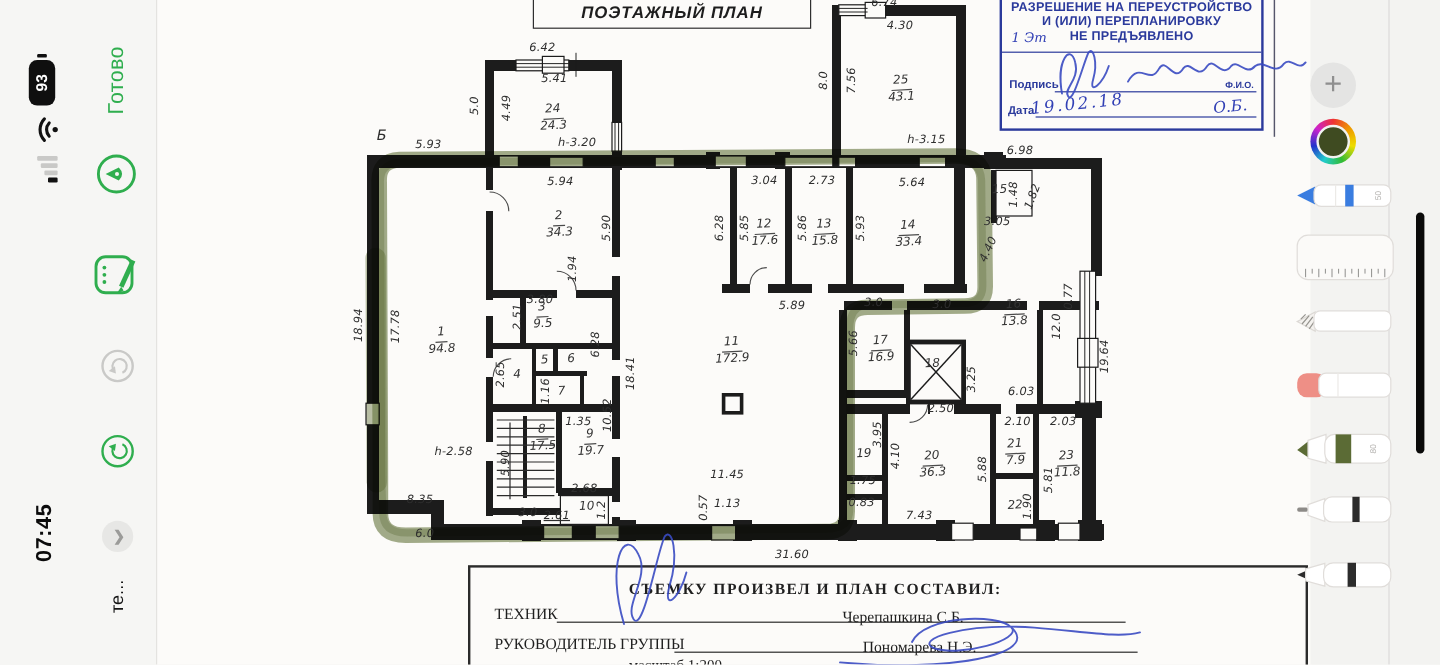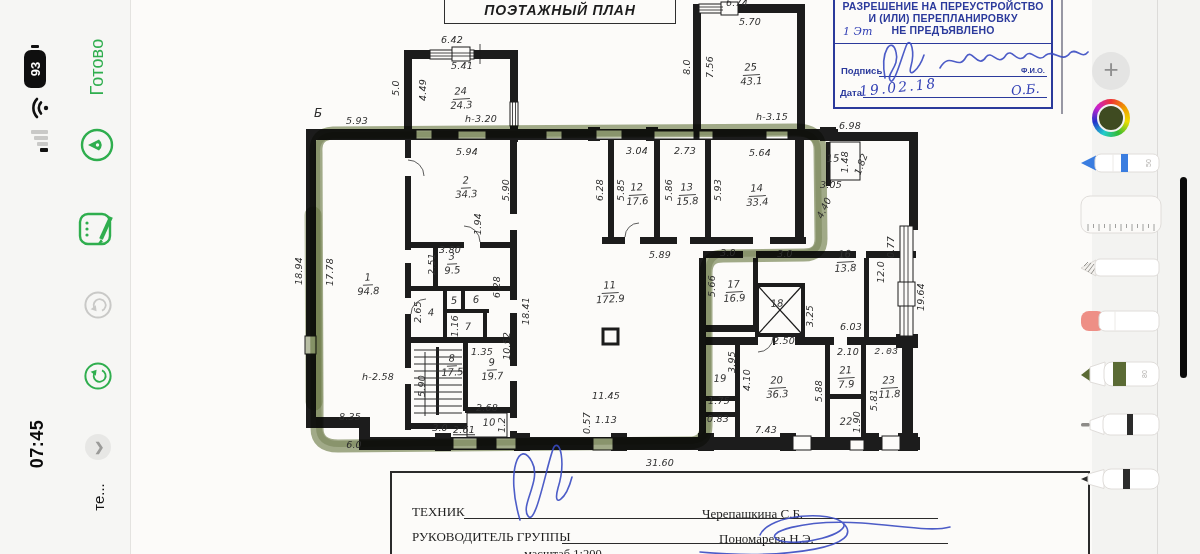--- a/index.html
+++ b/index.html
@@ -232,21 +232,21 @@
   </svg>
 
   <div id="plan-labels" class="abs" style="left:0;top:0;width:1200px;height:554px">
       <span class="dim" style="left: 452px; top: 40px; transform: translate(-50%, -50%) rotate(0deg);">6.42</span>
       <span class="dim" style="left: 462px; top: 66px; transform: translate(-50%, -50%) rotate(0deg);">5.41</span>
       <span class="dim" style="left: 396px; top: 88px; transform: translate(-50%, -50%) rotate(-90deg);">5.0</span>
       <span class="dim" style="left: 423px; top: 90px; transform: translate(-50%, -50%) rotate(-90deg);">4.49</span>
       <span class="dim" style="left: 481px; top: 119px; transform: translate(-50%, -50%) rotate(0deg);">h-3.20</span>
       <span class="dim" style="left: 357px; top: 121px; transform: translate(-50%, -50%) rotate(0deg);">5.93</span>
       <span class="dim" style="left: 737px; top: 3px; transform: translate(-50%, -50%) rotate(0deg);">6.74</span>
-      <span class="dim" style="left: 750px; top: 22px; transform: translate(-50%, -50%) rotate(0deg);">5.70</span>
+      <span class="dim" style="left: 750px; top: 22px; transform: translate(-50%, -50%) rotate(0deg);">4.30</span>
       <span class="dim" style="left: 687px; top: 67px; transform: translate(-50%, -50%) rotate(-90deg);">8.0</span>
       <span class="dim" style="left: 710px; top: 67px; transform: translate(-50%, -50%) rotate(-90deg);">7.56</span>
       <span class="dim" style="left: 772px; top: 117px; transform: translate(-50%, -50%) rotate(0deg);">h-3.15</span>
       <span class="dim" style="left: 850px; top: 126px; transform: translate(-50%, -50%) rotate(0deg);">6.98</span>
       <span class="dim" style="left: 845px; top: 162px; transform: translate(-50%, -50%) rotate(-90deg);">1.48</span>
       <span class="dim" style="left: 861px; top: 164px; transform: translate(-50%, -50%) rotate(-70deg);">1.82</span>
       <span class="dim" style="left: 831px; top: 185px; transform: translate(-50%, -50%) rotate(0deg);">3.05</span>
       <span class="dim" style="left: 467px; top: 152px; transform: translate(-50%, -50%) rotate(0deg);">5.94</span>
       <span class="dim" style="left: 637px; top: 151px; transform: translate(-50%, -50%) rotate(0deg);">3.04</span>
       <span class="dim" style="left: 685px; top: 151px; transform: translate(-50%, -50%) rotate(0deg);">2.73</span>
@@ -287,21 +287,21 @@
       <span class="dim" style="left: 587px; top: 423px; transform: translate(-50%, -50%) rotate(-90deg);">0.57</span>
       <span class="dim" style="left: 606px; top: 420px; transform: translate(-50%, -50%) rotate(0deg);">1.13</span>
       <span class="dim" style="left: 440px; top: 428px; transform: translate(-50%, -50%) rotate(0deg);">3.0</span>
       <span class="dim" style="left: 350px; top: 417px; transform: translate(-50%, -50%) rotate(0deg);">8.35</span>
       <span class="dim" style="left: 354px; top: 445px; transform: translate(-50%, -50%) rotate(0deg);">6.0</span>
       <span class="dim" style="left: 732px; top: 362px; transform: translate(-50%, -50%) rotate(-90deg);">3.95</span>
       <span class="dim" style="left: 747px; top: 380px; transform: translate(-50%, -50%) rotate(-90deg);">4.10</span>
       <span class="dim" style="left: 719px; top: 401px; transform: translate(-50%, -50%) rotate(0deg);">1.75</span>
       <span class="dim" style="left: 718px; top: 419px; transform: translate(-50%, -50%) rotate(0deg);">0.83</span>
       <span class="dim" style="left: 848px; top: 352px; transform: translate(-50%, -50%) rotate(0deg);">2.10</span>
-      <span class="dim" style="left: 886px; top: 352px; transform: translate(-50%, -50%) rotate(0deg); font-family: Liberation Mono, monospace;">2.03</span>
+      <span class="dim" style="left: 886px; top: 352px; transform: translate(-50%, -50%) rotate(0deg);">2.03</span>
       <span class="dim" style="left: 819px; top: 391px; transform: translate(-50%, -50%) rotate(-90deg);">5.88</span>
       <span class="dim" style="left: 857px; top: 422px; transform: translate(-50%, -50%) rotate(-90deg);">1.90</span>
       <span class="dim" style="left: 874px; top: 400px; transform: translate(-50%, -50%) rotate(-90deg);">5.81</span>
       <span class="dim" style="left: 766px; top: 430px; transform: translate(-50%, -50%) rotate(0deg);">7.43</span>
       <span class="dim" style="left: 660px; top: 463px; transform: translate(-50%, -50%) rotate(0deg);">31.60</span>
       <div class="room" style="left: 368px; top: 284px;"><span class="n">1</span><div>94.8</div></div>
       <div class="room" style="left: 466px; top: 187px;"><span class="n">2</span><div>34.3</div></div>
       <div class="room" style="left: 452px; top: 263px;"><span class="n">3</span><div>9.5</div></div>
       <div class="room noarea" style="left: 431px; top: 313px;"><span class="n">4</span></div>
       <div class="room noarea" style="left: 454px; top: 301px;"><span class="n">5</span></div>
@@ -341,20 +341,21 @@
     <div class="rule" style="left:44px;right:4px;top:77px"></div>
     <div class="lbl" style="left:186px;top:67px;font-size:7.5px">Ф.И.О.</div>
     <div class="lbl" style="left:5px;top:88px">Дата</div>
     <div class="rule" style="left:28px;right:4px;top:98px"></div>
     <div class="hand" style="position:absolute;left:24px;top:80px;font-size:14px;letter-spacing:2px;transform:rotate(-6deg)">19.02.18</div>
     <div class="hand" style="position:absolute;left:176px;top:83px;font-size:13px;transform:rotate(-5deg)">О.Б.</div>
     <div class="hand" style="position:absolute;left:8px;top:26px;font-size:11px">1 Эт</div>
   </div>
 
   <div id="footer-box">
+    <div class="t" style="left:132px;top:10px;font-weight:bold;font-size:13px;letter-spacing:1.2px">СЪЕМКУ ПРОИЗВЕЛ И ПЛАН СОСТАВИЛ:</div>
     <div class="t" style="left:20px;top:31px;font-size:13px">ТЕХНИК</div>
     <div class="line" style="left:72px;right:150px;top:45px"></div>
     <div class="t" style="left:310px;top:33px;font-size:13px">Черепашкина С.Б.</div>
     <div class="t" style="left:20px;top:56px;font-size:13px">РУКОВОДИТЕЛЬ ГРУППЫ</div>
     <div class="line" style="left:170px;right:140px;top:70px"></div>
     <div class="t" style="left:327px;top:58px;font-size:13px">Пономарева Н.Э.</div>
     <div class="t" style="left:132px;top:74px;font-size:12.5px">масштаб 1:200</div>
   </div>
 
   <svg class="abs" style="left:0;top:0" width="1200" height="554" viewBox="0 0 1200 554">

